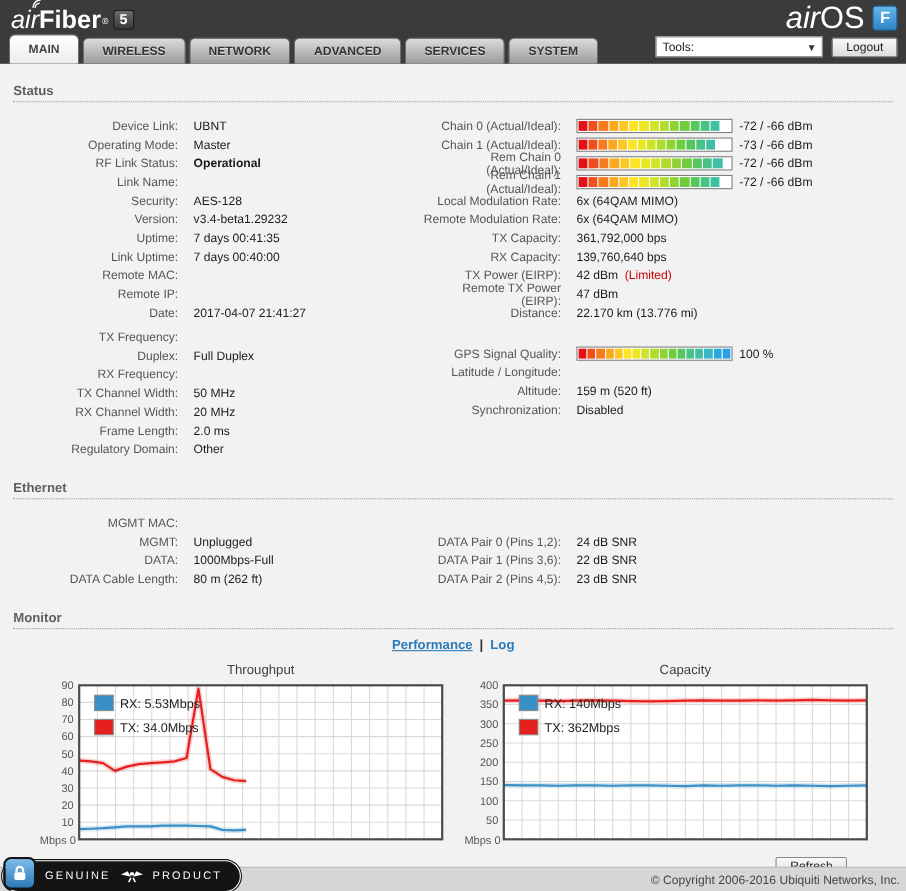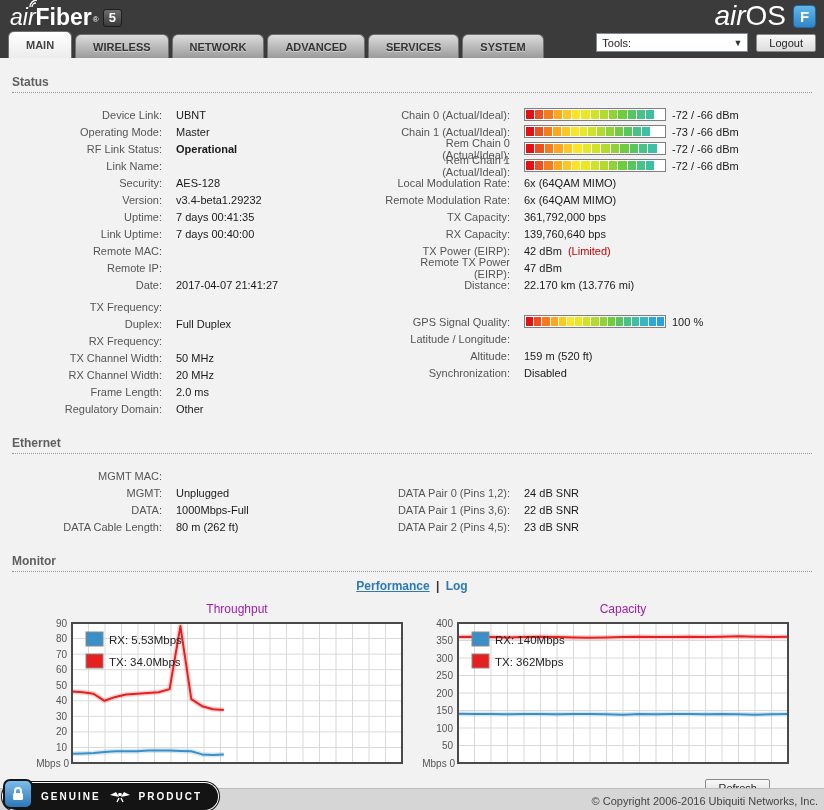--- a/index.html
+++ b/index.html
@@ -43,30 +43,30 @@
   .bar-fill { display:flex; height:100%; padding:1px 0 1px 1px; }
   .seg { flex:1; margin-right:1px; }
 
   
   .monitor-links { text-align:center; font-size:12px; font-weight:700; padding:7px 0 3px; }
   .monitor-links a { color:#2a7ab9; text-decoration:none; cursor:pointer; }
   .monitor-links a.u { text-decoration:underline; }
   .monitor-links .sep { color:#333; margin:0 3px; }
   .charts { display:flex; padding:2px 0 0 24px; gap:14px; }
   .chart-block { width:372px; flex:none; }
-  .chart-title { width:330px; margin-left:36px; text-align:center; font-size:12px; color:#a21caf; padding:4px 0 2px; }
+  .chart-title { width:330px; margin-left:36px; text-align:center; font-size:12px; color:#404040; padding:4px 0 2px; }
   .chart-block svg { display:block; }
   .refresh-row { text-align:right; padding:8px 42px 10px 0; }
 
   
   .footer { position:absolute; bottom:0; left:0; right:0; height:22px; background:#d6d6d6; border-top:1px solid #bdbdbd; font-size:11px; color:#444; }
   .copyright { position:absolute; right:6px; top:6px; }
   .genuine { position:absolute; left:3px; top:-6px; height:27px; background:#141414; border-radius:14px; box-shadow:0 0 0 1px #fff, 0 0 0 2px #141414; display:flex; align-items:center; padding:0 16px 0 0; gap:8px; }
   .lockbox { width:30px; height:30px; background:linear-gradient(#7cbdea,#2d77b6); border:2px solid #141414; border-radius:7px; margin-top:-6px; display:flex; align-items:center; justify-content:center; flex:none; }
-  .genuine .gtxt { color:#fff; font-size:10px; font-weight:700; letter-spacing:2px; }
+  .genuine .gtxt { color:#fff; font-size:10px; font-weight:400; letter-spacing:2px; }
 </style>
 </head>
 <body>
 
 <div class="page">
 
   <div class="header">
     <div class="brand">
       <span class="air"><svg class="sig" width="14" height="9" viewBox="0 0 14 9">
             <path d="M2 8 A7 7 0 0 1 9 1" fill="none" stroke="#fff" stroke-width="1.4"></path>

